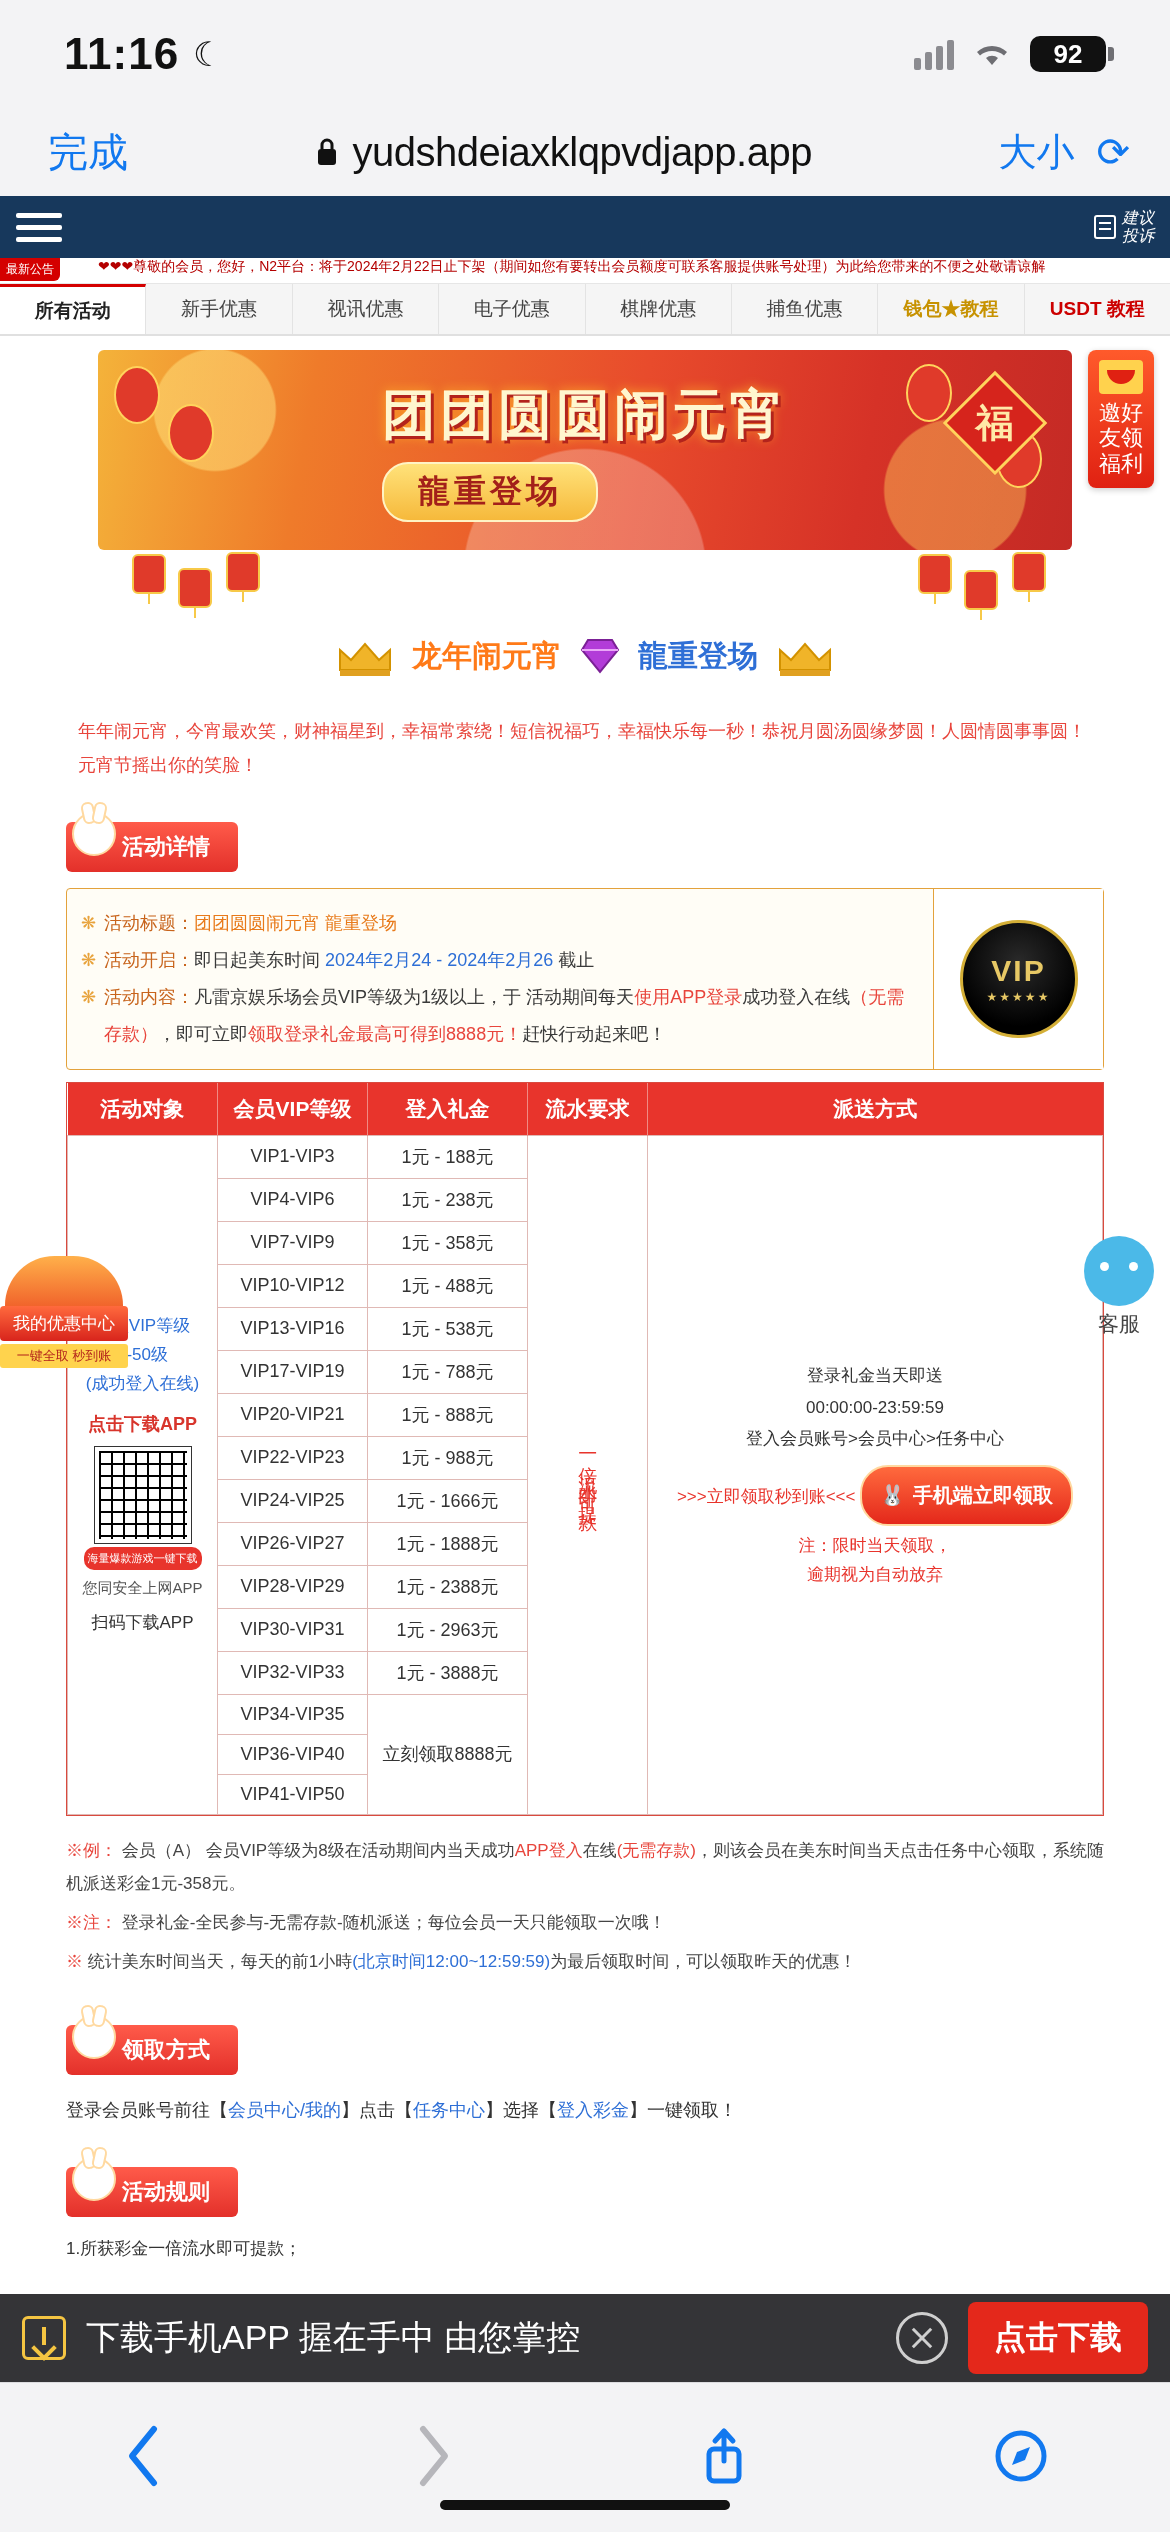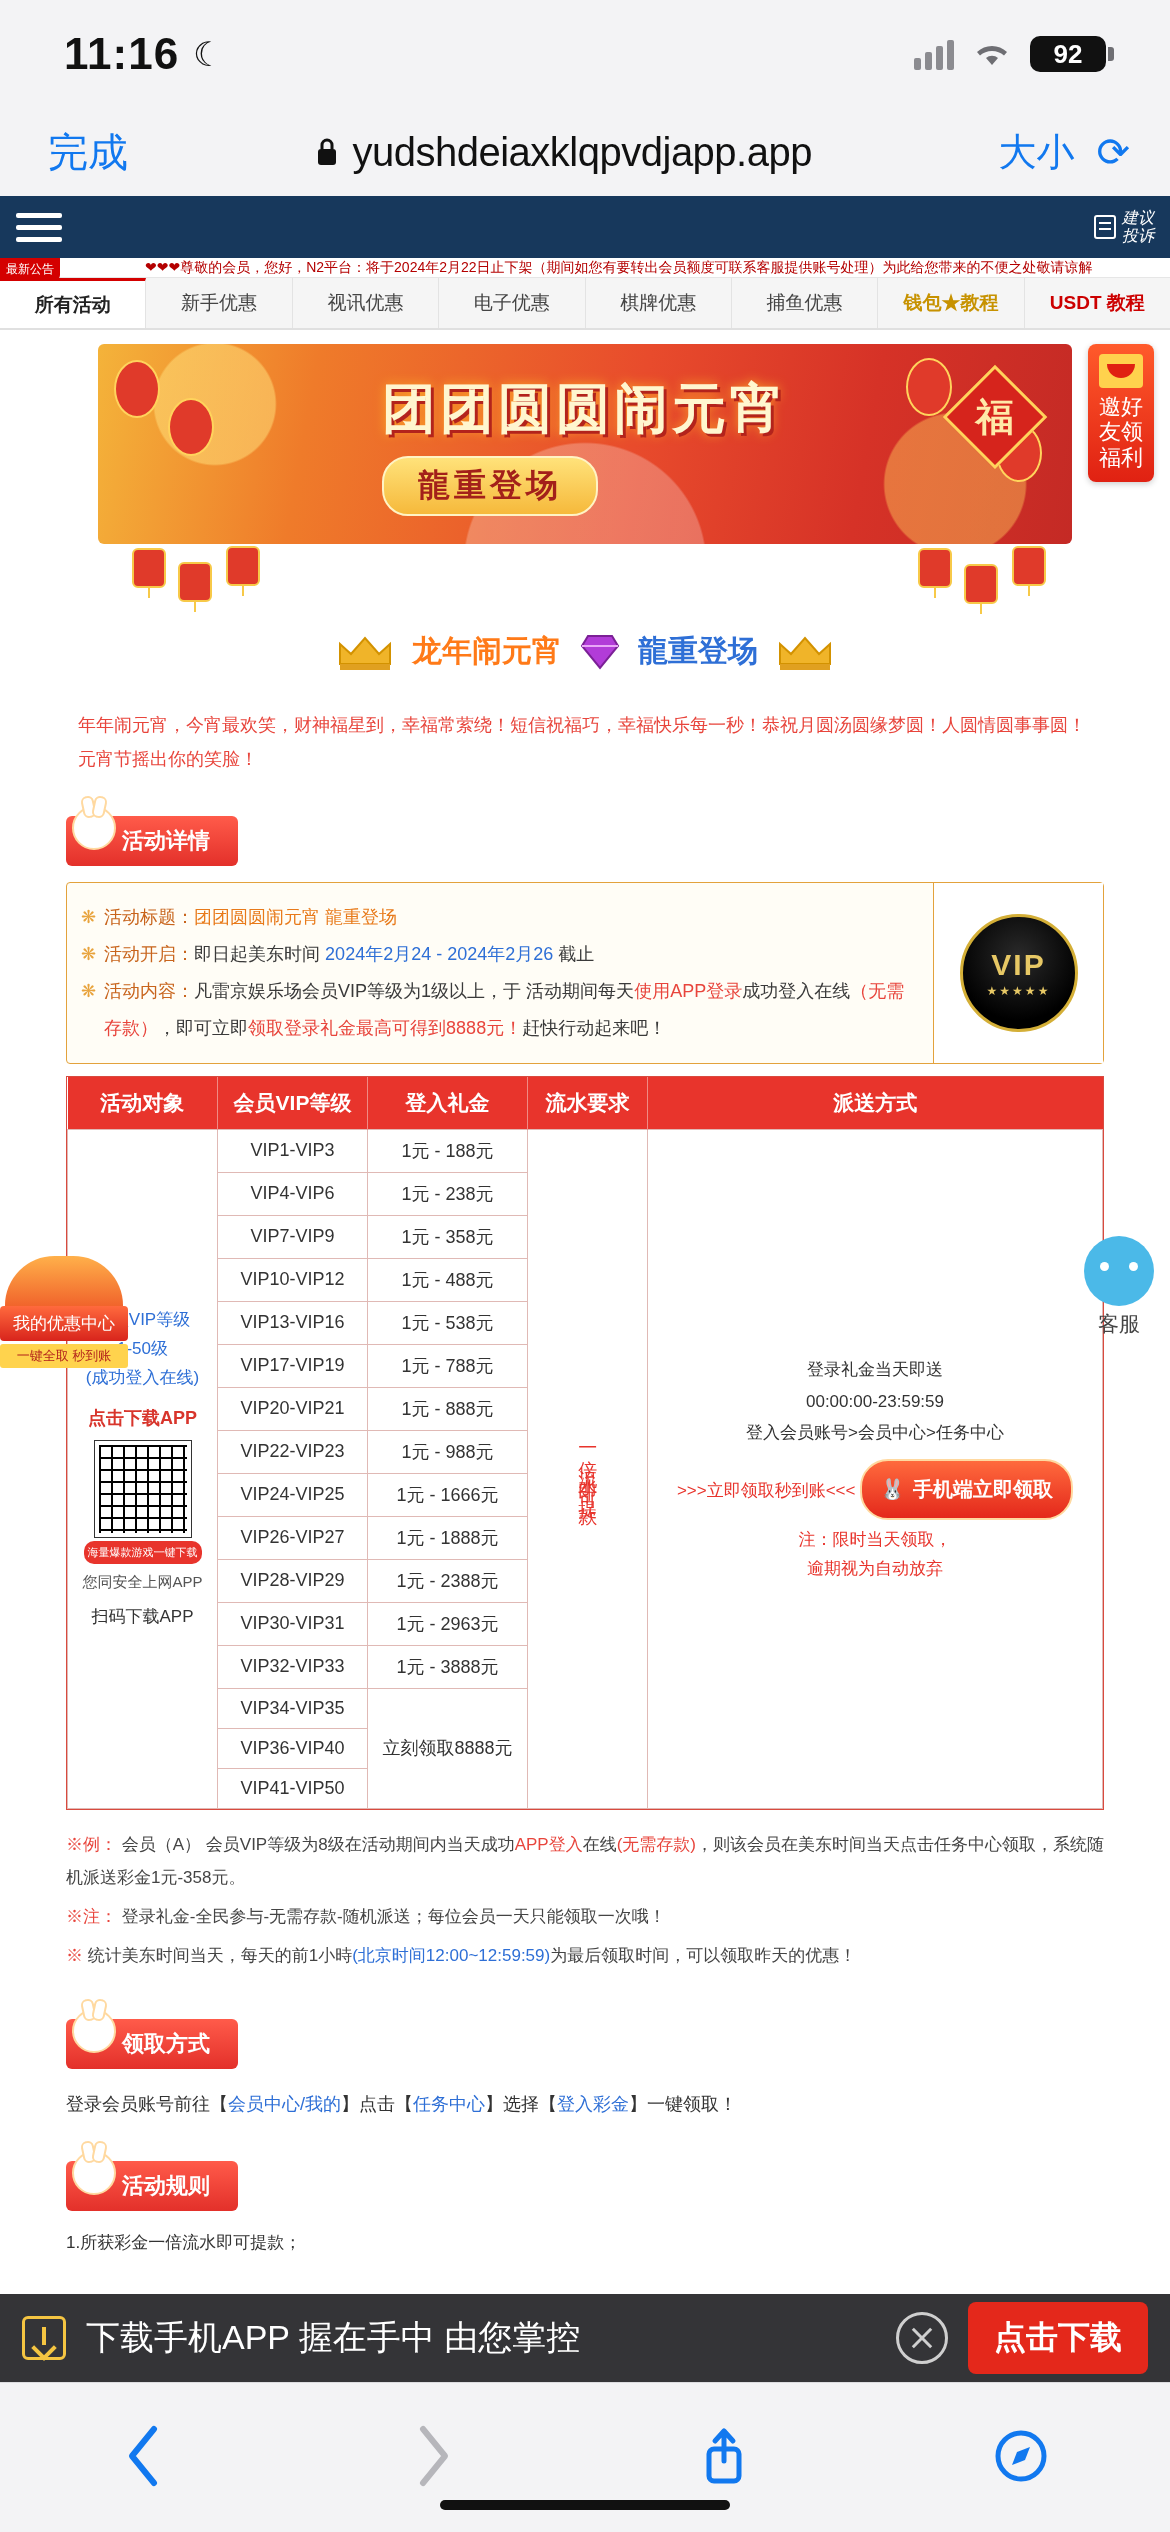--- a/index.html
+++ b/index.html
@@ -87,21 +87,21 @@
     display: flex; align-items: center; gap: 6px;
     color: #fff; font-size: 16px; line-height: 1.1; text-align: left; font-style: italic;
   }
   .suggest-ic { width: 22px; height: 24px; border: 2px solid #fff; border-radius: 3px; position:relative;}
   .suggest-ic::before{content:"";position:absolute;left:3px;top:5px;width:12px;height:2px;background:#fff;}
   .suggest-ic::after{content:"";position:absolute;left:3px;top:11px;width:12px;height:2px;background:#fff;}
 
   
   .notice {
     background: #ffffff; border-bottom: 1px solid #e6e6e6;
-    display: flex; align-items: flex-end; height: 20px; position: relative; padding-left: 47px;
+    display: flex; align-items: flex-start; height: 26px; position: relative;
   }
   .notice-tag {
     position: absolute; left: 0; top: 0;
     background: #d40000; color: #fff; font-size: 12px;
     padding: 3px 6px; border-radius: 0 0 6px 0;
   }
   .notice-text {
     font-size: 14px; color: #b40000; white-space: nowrap;
     padding-left: 98px; overflow: hidden;
   }
@@ -177,21 +177,21 @@
   }
 
   .lantern-row { height: 64px; position: relative; margin: 0 98px; }
   .lant { position: absolute; width: 34px; height: 40px; background:#e03a2a; border:2px solid #f7c948; border-radius:6px;}
   .lant::after{content:"";position:absolute;left:50%;bottom:-12px;width:2px;height:12px;background:#f7c948;transform:translateX(-50%);}
   .l1{left:34px;top:4px;} .l2{left:80px;top:18px;} .l3{left:128px;top:2px;}
   .l4{right:120px;top:4px;} .l5{right:74px;top:20px;} .l6{right:26px;top:2px;}
 
   
   .crown-title {
-    display: flex; align-items: center; justify-content: center; gap: 18px;
+    display: flex; justify-content: center; gap: 18px;
     padding: 22px 0 10px;
   }
   .crown { width: 58px; height: 42px; position: relative; }
   .crown svg { width: 58px; height: 42px; }
   .ct-text1 { font-size: 30px; font-weight: bold; color: #ff7a18; }
   .ct-text2 { font-size: 30px; font-weight: bold; color: #2e6fd6; }
   .gem { width: 40px; height: 38px; }
 
   .intro-text {
     margin: 26px 78px 0; font-size: 18px; color: #e8453c; line-height: 1.9;

